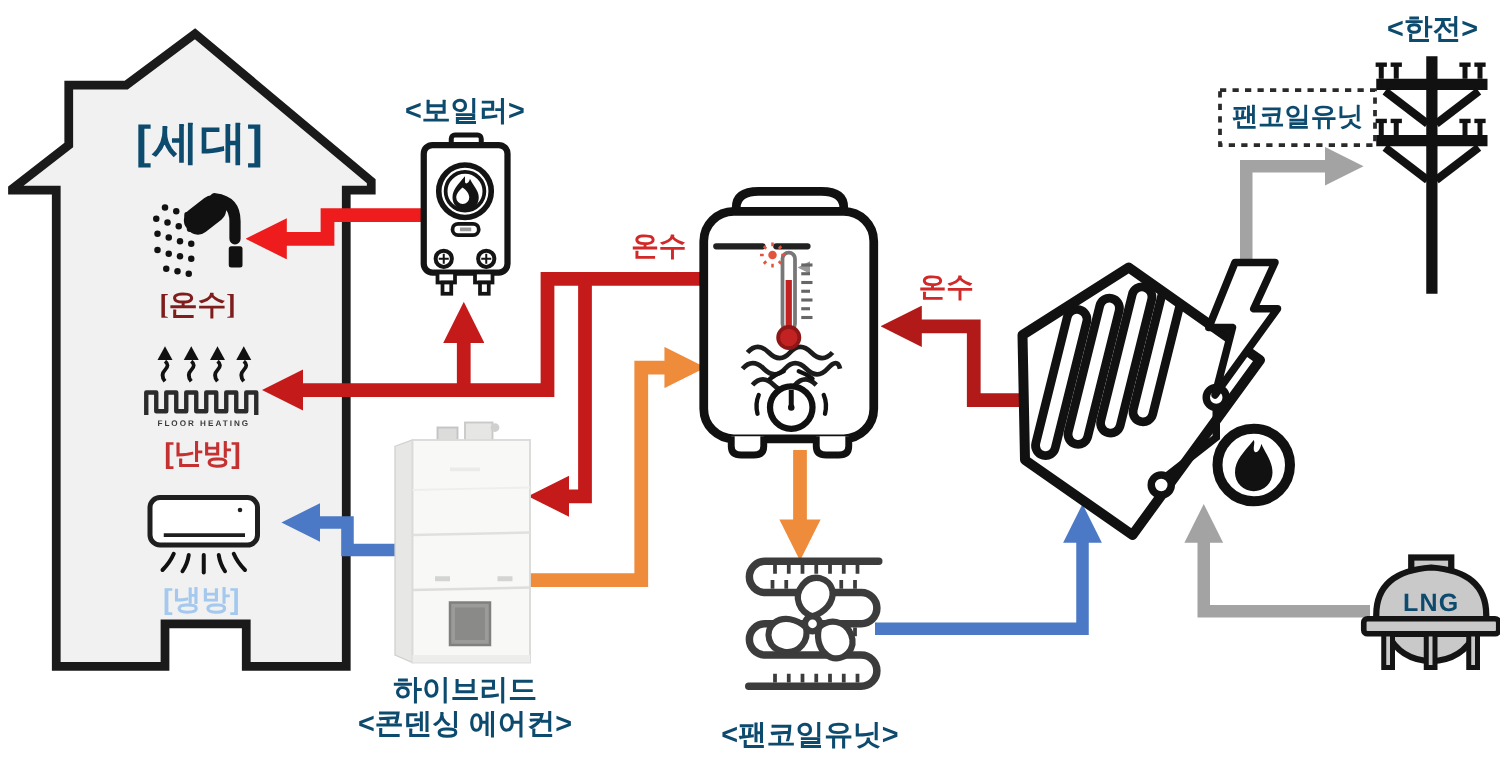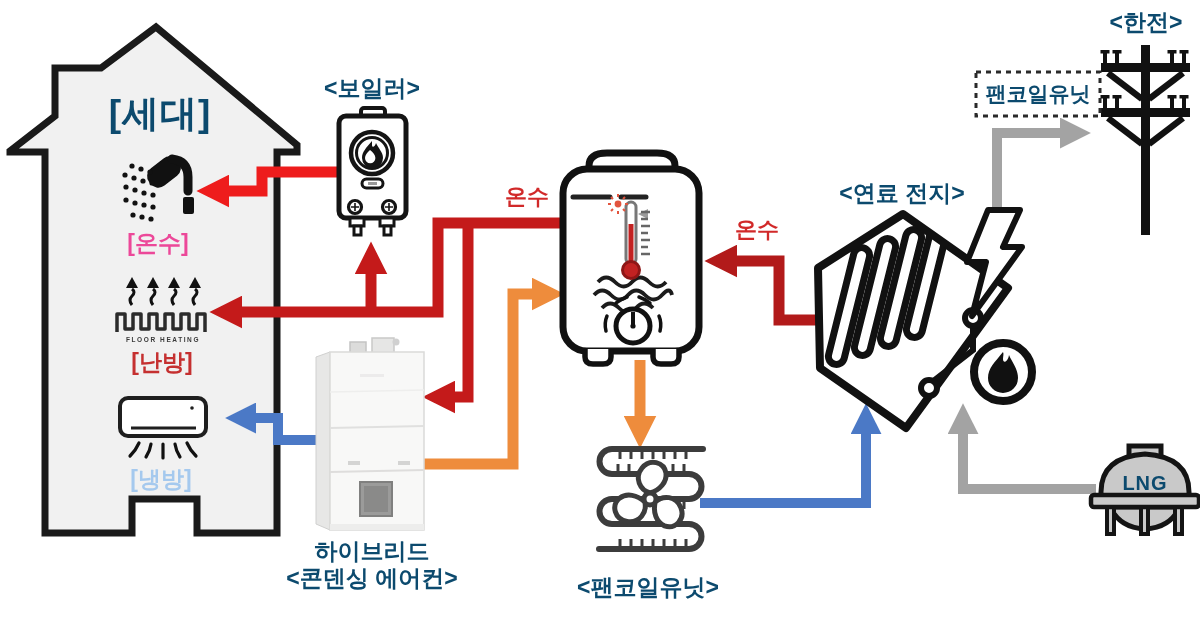--- a/index.html
+++ b/index.html
@@ -6,21 +6,21 @@
   .stage{
     position:relative;width:1200px;height:619px;background:#ffffff;overflow:hidden;
     font-family:"Liberation Sans","DejaVu Sans",sans-serif;
   }
   .stage svg{position:absolute;left:0;top:0;}
   .lbl{
     position:absolute;transform:translateX(-50%);
     font-weight:bold;color:#0c4a6e;font-size:23px;white-space:nowrap;line-height:1.1;
   }
   .lbl.big{font-size:37px;letter-spacing:1px;}
-  .lbl.red-bright{color:#ec4899;}
+  .lbl.red-bright{color:#7f1d1d;font-family:Liberation Serif, serif;}
   .lbl.red-dark{color:#c53030;}
   .lbl.blue-pale{color:#a5c9ee;}
   .lbl.pipe-red{color:#d12929;font-size:22px;}
   .lbl.tiny{font-size:6.5px;letter-spacing:1.6px;color:#3a3a3a;font-weight:bold;}
   .lbl.lng{font-size:20px;letter-spacing:1px;}
   .lbl.sale{font-size:21px;}
 </style>
 </head>
 <body>
 
@@ -273,21 +273,20 @@
   </g>
 </svg>
 
 <div class="lbl big" style="left:160px;top:94px;">[세대]</div>
 <div class="lbl red-bright" style="left:158px;top:231px;">[온수]</div>
 <div class="lbl tiny" style="left:163px;top:336px;">FLOOR HEATING</div>
 <div class="lbl red-dark" style="left:162px;top:350px;">[난방]</div>
 <div class="lbl blue-pale" style="left:161px;top:467px;text-align:right;">[냉방]</div>
 
 <div class="lbl" style="left:372px;top:76px;">&lt;보일러&gt;</div>
-<div class="lbl" style="left:902px;top:181px;">&lt;연료 전지&gt;</div>
 <div class="lbl" style="left:1146px;top:10px;">&lt;한전&gt;</div>
 <div class="lbl sale" style="left:1038px;top:82px;">팬코일유닛</div>
 <div class="lbl" style="left:372px;top:539px;">하이브리드</div>
 <div class="lbl" style="left:372px;top:566px;">&lt;콘덴싱 에어컨&gt;</div>
 <div class="lbl" style="left:648px;top:575px;">&lt;팬코일유닛&gt;</div>
 <div class="lbl lng" style="left:1145px;top:472px;">LNG</div>
 
 <div class="lbl pipe-red" style="left:527px;top:185px;">온수</div>
 <div class="lbl pipe-red" style="left:757px;top:218px;">온수</div>
 

